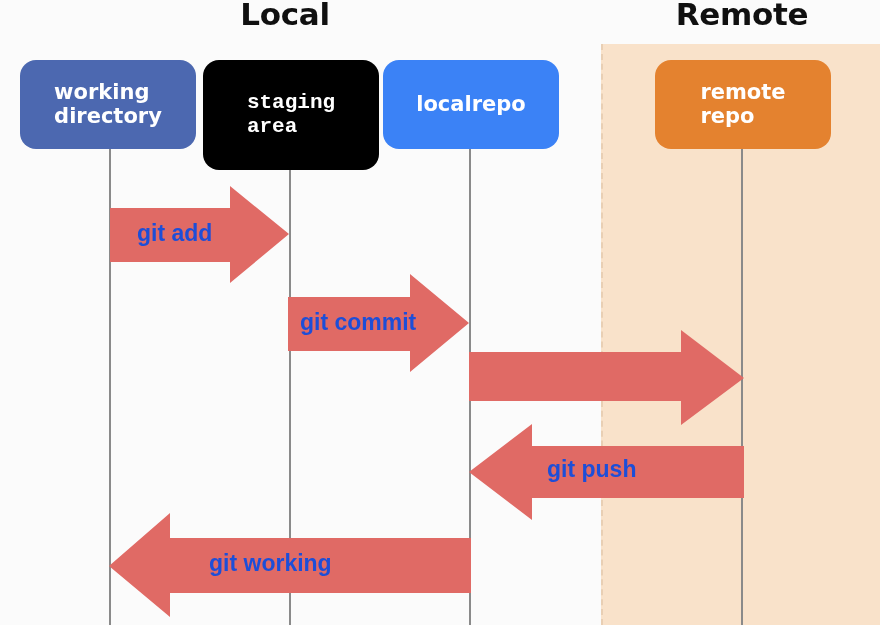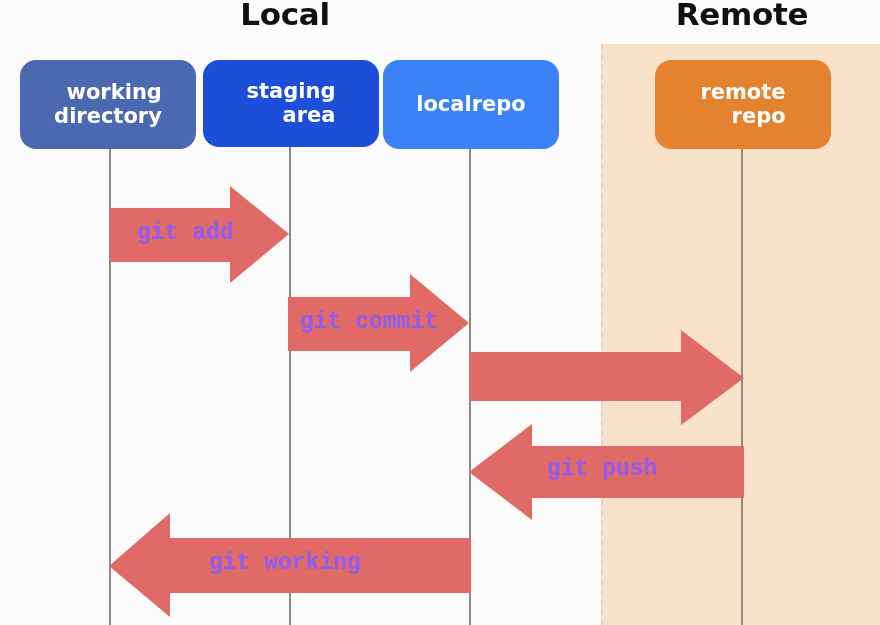--- a/index.html
+++ b/index.html
@@ -62,53 +62,54 @@
     position: absolute;
     display: flex;
     align-items: center;
     justify-content: center;
     border-radius: 16px;
     color: #ffffff;
     font-family: "DejaVu Sans", sans-serif;
     font-weight: bold;
     font-size: 21px;
     line-height: 1.12;
-    text-align: right;
+    text-align: left;
     white-space: pre-line;
     box-sizing: border-box;
     padding: 0 6px;
   }
   #node-working {
     left: 20px;  top: 60px;  width: 176px; height: 89px;
     background: #4c68b0;
   }
   #node-staging {
-    left: 203px; top: 60px;  width: 176px; height: 87px;
-    background: #1d4ed8;
+    left: 203px; top: 60px;  width: 176px; height: 110px;
+    background: #000000;
+    font-family: Liberation Mono, monospace;
   }
   #node-localrepo {
     left: 383px; top: 60px;  width: 176px; height: 89px;
     background: #3b82f6;
   }
   #node-remote {
     left: 655px; top: 60px;  width: 176px; height: 89px;
     background: #e4822f;
   }
 
   
   .arrow {
     position: absolute;
   }
   .arrow svg { display: block; }
   .arrow-label {
     position: absolute;
-    font-family: Liberation Mono, monospace;
+    font-family: Liberation Sans, sans-serif;
     font-weight: bold;
     font-size: 23px;
-    color: #8b5cf6;
+    color: #1d4ed8;
     white-space: nowrap;
     line-height: 1;
   }
 
   #arrow-add      { left: 110px; top: 186px; }
   #label-add      { left: 137px; top: 222px; }
 
   #arrow-commit   { left: 288px; top: 274px; }
   #label-commit   { left: 300px; top: 311px; }
 

